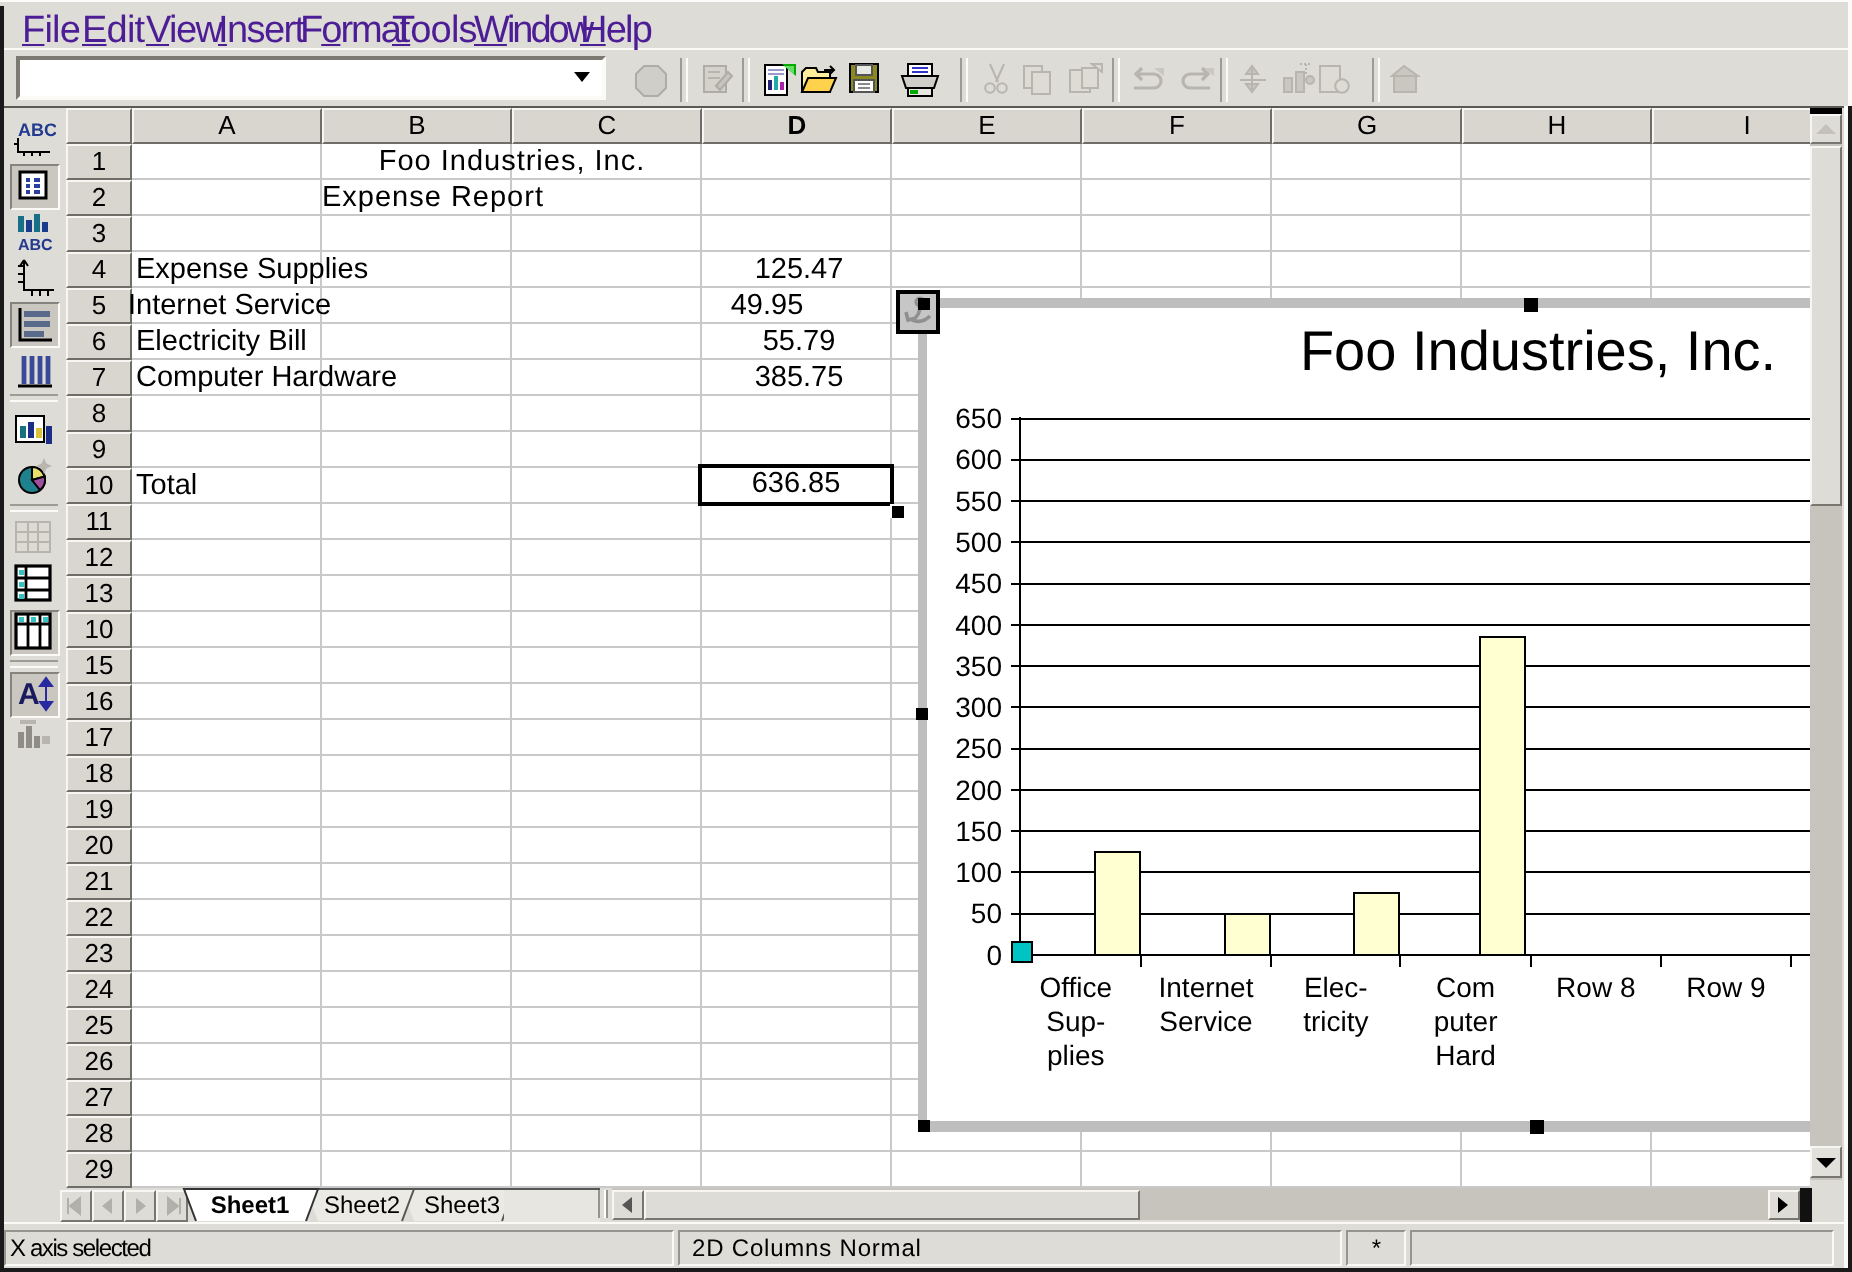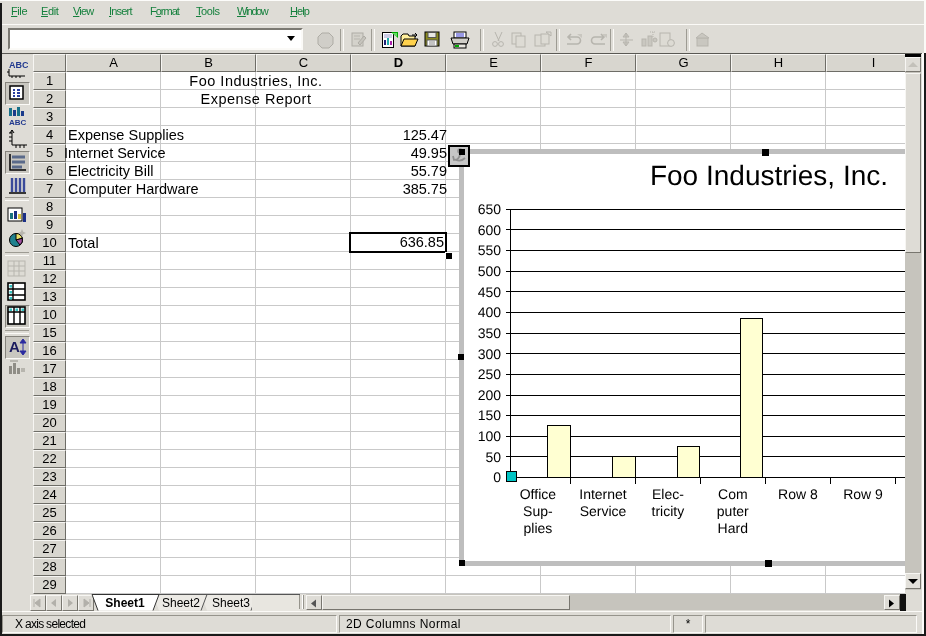--- a/index.html
+++ b/index.html
@@ -3,22 +3,22 @@
 <meta charset="utf-8">
 <style>
 html,body{margin:0;padding:0}
 body{width:926px;height:636px;position:relative;overflow:hidden;background:#dedcd6;
  font-family:"Liberation Sans",sans-serif;-webkit-font-smoothing:antialiased}
 .abs{position:absolute}
 .bevel{border-top:1px solid #f7f6f3;border-left:1px solid #f7f6f3;border-bottom:1px solid #78766f;border-right:1px solid #78766f}
 .colhdr{position:absolute;top:54px;height:16px;background:#d8d6cf;border-top:1px solid #f7f6f3;border-left:1px solid #f7f6f3;border-bottom:1px solid #6e6d67;border-right:1px solid #6e6d67;text-align:center;font-size:13px;line-height:16px;color:#000}
 .rowhdr{position:absolute;left:33px;width:31px;height:16px;background:#d8d6cf;border-top:1px solid #f7f6f3;border-left:1px solid #f7f6f3;border-bottom:1px solid #6e6d67;border-right:1px solid #6e6d67;text-align:center;font-size:13px;line-height:16px;color:#000}
 .ct{position:absolute;font-size:14.5px;line-height:18px;white-space:nowrap;color:#000}
-.num{text-align:right}
-.menu{position:absolute;top:4px;font-size:11px;letter-spacing:-0.4px;color:#15803d;white-space:nowrap}
+.num{text-align:center}
+.menu{position:absolute;top:4px;font-size:19px;letter-spacing:-0.4px;color:#4c1d95;white-space:nowrap}
 .sep{position:absolute;top:29px;height:22px;width:2px;border-left:1px solid #9d9b93;border-right:1px solid #fbfaf7}
 .hsep{position:absolute;left:5px;width:24px;height:2px;border-top:1px solid #9d9b93;border-bottom:1px solid #fbfaf7}
 .press{position:absolute;left:5px;width:23px;height:21px;background:#c9c7c0;border-top:1px solid #85837c;border-left:1px solid #85837c;border-bottom:1px solid #fbfaf7;border-right:1px solid #fbfaf7}
 .handle{position:absolute;width:6px;height:6px;background:#000}
 .spanel{position:absolute;top:615px;height:16px;border-top:1px solid #96948c;border-left:1px solid #96948c;border-bottom:1px solid #fbfaf8;border-right:1px solid #fbfaf8;font-size:12px;letter-spacing:-0.4px;line-height:16px;color:#000}
 </style>
 </head>
 <body>
 
 <div class="abs" style="left:0;top:0;width:926px;height:1px;background:#fcfcfa"></div>
@@ -286,28 +286,28 @@
 <div class="rowhdr" style="top:522px">26</div>
 <div class="rowhdr" style="top:540px">27</div>
 <div class="rowhdr" style="top:558px">28</div>
 <div class="rowhdr" style="top:576px">29</div>
 
 <div class="abs" style="left:66px;top:72px;width:839px;height:522px;background:#fff;
  background-image:repeating-linear-gradient(to right,transparent 0px,transparent 94px,#c9c9c9 94px,#c9c9c9 95px),
  repeating-linear-gradient(to bottom,transparent 0px,transparent 17px,#c9c9c9 17px,#c9c9c9 18px)"></div>
 
 <div class="ct" style="left:161px;top:72px;width:190px;text-align:center;letter-spacing:0.5px">Foo Industries, Inc.</div>
-<div class="ct" style="left:161px;top:90px;width:190px;text-align:center;letter-spacing:0.5px">Expense Report</div>
+<div class="ct" style="left:161px;top:90px;width:190px;text-align:left;letter-spacing:0.5px">Expense Report</div>
 <div class="ct" style="left:68px;top:126px">Expense Supplies</div>
 <div class="ct" style="left:64px;top:144px">Internet Service</div>
 <div class="ct" style="left:68px;top:162px">Electricity Bill</div>
 <div class="ct" style="left:68px;top:180px">Computer Hardware</div>
 <div class="ct" style="left:68px;top:234px">Total</div>
 <div class="ct num" style="left:352px;top:126px;width:95px">125.47</div>
-<div class="ct num" style="left:368px;top:144px;width:79px">49.95</div>
+<div class="ct num" style="left:344px;top:144px;width:79px">49.95</div>
 <div class="ct num" style="left:352px;top:162px;width:95px">55.79</div>
 <div class="ct num" style="left:352px;top:180px;width:95px">385.75</div>
 
 <div class="abs" style="left:349px;top:232px;width:94px;height:17px;border:2px solid #000"></div>
 <div class="ct num" style="left:352px;top:233px;width:92px">636.85</div>
 <div class="abs" style="left:445px;top:252px;width:6px;height:6px;background:#000;border-left:1px solid #fff;border-top:1px solid #fff"></div>
 
 <svg class="abs" style="left:459px;top:149px" width="446" height="417" font-family="Liberation Sans" shape-rendering="crispEdges" text-rendering="geometricPrecision">
  <rect x="0" y="0" width="446" height="417" fill="#bebebe"></rect>
  <rect x="4.5" y="5" width="441.5" height="406.5" fill="#fff"></rect>
@@ -423,21 +423,21 @@
 <div class="abs bevel" style="left:306px;top:595px;width:14px;height:13px;background:#dedcd6"><svg width="14" height="13">
       <path d="M4,6.5 l5,-4 v8 z" fill="#555"></path>
     </svg></div>
 <div class="abs bevel" style="left:322px;top:595px;width:246px;height:13px;background:#dedcd6"></div>
 <div class="abs bevel" style="left:884px;top:595px;width:14px;height:13px;background:#dedcd6"><svg width="14" height="13">
       <path d="M4,2.5 l5,4 l-5,4 z" fill="#000"></path>
     </svg></div>
 <div class="abs" style="left:900px;top:594px;width:6px;height:17px;background:#111"></div>
 
 <div class="abs" style="left:0;top:611px;width:926px;height:25px;background:#dedcd6;border-top:1px solid #fbfaf7"></div>
-<div class="spanel" style="left:2px;width:333px"><span style="margin-left:12px;letter-spacing:-0.7px">X axis selected</span></div>
+<div class="spanel" style="left:2px;width:333px"><span style="margin-left:2px;letter-spacing:-0.7px">X axis selected</span></div>
 <div class="spanel" style="left:339px;width:330px"><span style="margin-left:6px;letter-spacing:0.4px">2D Columns Normal</span></div>
 <div class="spanel" style="left:673px;width:28px;text-align:center">*</div>
 <div class="spanel" style="left:705px;width:210px"></div>
 
 <div class="abs" style="left:0;top:3px;width:2px;height:631px;background:#1a1a1a"></div>
 <div class="abs" style="left:922px;top:53px;width:2px;height:583px;background:#fcfcfa"></div>
 <div class="abs" style="left:924px;top:0;width:2px;height:53px;background:#fbfaf7"></div>
 <div class="abs" style="left:924px;top:53px;width:2px;height:583px;background:#1a1a1a"></div>
 <div class="abs" style="left:0;top:634px;width:926px;height:2px;background:#1a1a1a"></div>
 

